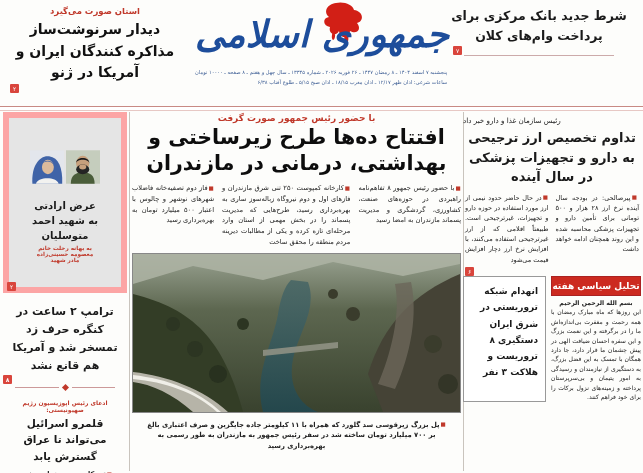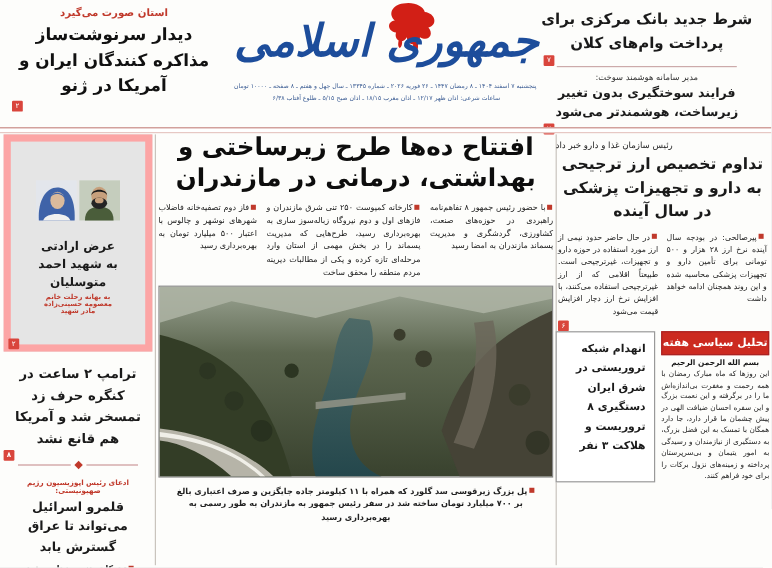--- a/index.html
+++ b/index.html
@@ -10,21 +10,21 @@
   .header-rule{position:absolute;top:106px;left:0;right:0;height:3px;
                border-top:1px solid #c88a84;border-bottom:1px solid #e7c8c4;background:#fff;}
   .top-left{position:absolute;top:6px;left:6px;width:178px;text-align:center;}
   .top-left .kicker{color:#c0392b;font-size:8.5px;font-weight:bold;margin-bottom:3px;}
   .top-left .hl{font-size:14px;font-weight:900;line-height:1.55;color:#111;}
   .top-right{position:absolute;top:6px;right:4px;width:200px;text-align:center;}
   .top-right .hl1{font-size:12.5px;font-weight:900;line-height:1.6;padding:0 8px;}
   .top-right .rule{border-top:1px solid #caa;width:150px;margin:7px auto 5px auto;}
   .top-right .kicker{font-size:7px;color:#333;margin-bottom:2px;}
   .top-right .hl2{font-size:10.5px;font-weight:900;line-height:1.5;padding:0 6px;}
-  .masthead{position:absolute;top:0;left:186px;width:272px;text-align:center;}
+  .masthead{position:absolute;top:0;left:186px;width:272px;text-align:right;}
   .mast-info{font-size:5.6px;color:#3c5d94;line-height:1.7;white-space:nowrap;transform:scale(.92);transform-origin:center;}
   
   .pref{display:inline-block;width:9px;height:9px;background:#d9453c;color:#fff;
         font-size:6px;line-height:9px;text-align:center;border-radius:1px;vertical-align:middle;}
   .pref.abs{position:absolute;}
   
   .vsep{position:absolute;top:112px;bottom:2px;width:1px;background:#c9c4bd;}
   .col-left{position:absolute;top:112px;left:3px;width:124px;}
   .col-main{position:absolute;top:110px;left:132px;width:329px;}
   .col-right{position:absolute;top:112px;right:2px;width:178px;}
@@ -89,33 +89,29 @@
       <div class="hl">دیدار سرنوشت‌ساز مذاکره کنندگان ایران و آمریکا در ژنو</div>
       <span class="pref" style="float:left;margin-left:4px;">۲</span>
     </div>
 
     <div class="top-right">
       <div>
         <div class="hl1">شرط جدید بانک مرکزی برای پرداخت وام‌های کلان</div>
         <span class="pref" style="float:left;margin-left:14px;">۷</span>
       </div>
       <div class="rule" style="clear:both;"></div>
-      <div>
-        <div class="kicker">مدیر سامانه هوشمند سوخت:</div>
-        <div class="hl2">فرایند سوختگیری بدون تغییر زیرساخت، هوشمندتر می‌شود</div>
-        <span class="pref" style="float:left;margin-left:14px;">۷</span>
-      </div>
     </div>
   </div>
   <div class="header-rule"></div>
 
   <div class="vsep" style="left:129px;"></div>
   <div class="vsep" style="left:463px;"></div>
 
   <div class="col-main">
+    <div class="lead-kicker">با حضور رئیس جمهور صورت گرفت</div>
     <div class="lead-hl">افتتاح ده‌ها طرح زیرساختی و بهداشتی، درمانی در مازندران</div>
 
     <div class="lead-subs">
       <div class="subcol"><span class="bullet">■</span><span>با حضور رئیس جمهور ۸ تفاهم‌نامه راهبردی در حوزه‌های صنعت، کشاورزی، گردشگری و مدیریت پسماند مازندران به امضا رسید</span></div>
       <div class="subcol" style="flex:1.25;"><span class="bullet">■</span><span>کارخانه کمپوست ۲۵۰ تنی شرق مازندران و فازهای اول و دوم نیروگاه زباله‌سوز ساری به بهره‌برداری رسید، طرح‌هایی که مدیریت پسماند را در بخش مهمی از استان وارد مرحله‌ای تازه کرده و یکی از مطالبات دیرینه مردم منطقه را محقق ساخت</span></div>
       <div class="subcol" style="flex:0.8;"><span class="bullet">■</span><span>فاز دوم تصفیه‌خانه فاضلاب شهرهای نوشهر و چالوس با اعتبار ۵۰۰ میلیارد تومان به بهره‌برداری رسید</span></div>
     </div>
 
     <svg class="photo" width="327" height="158" viewBox="0 0 327 158">
       <defs>

